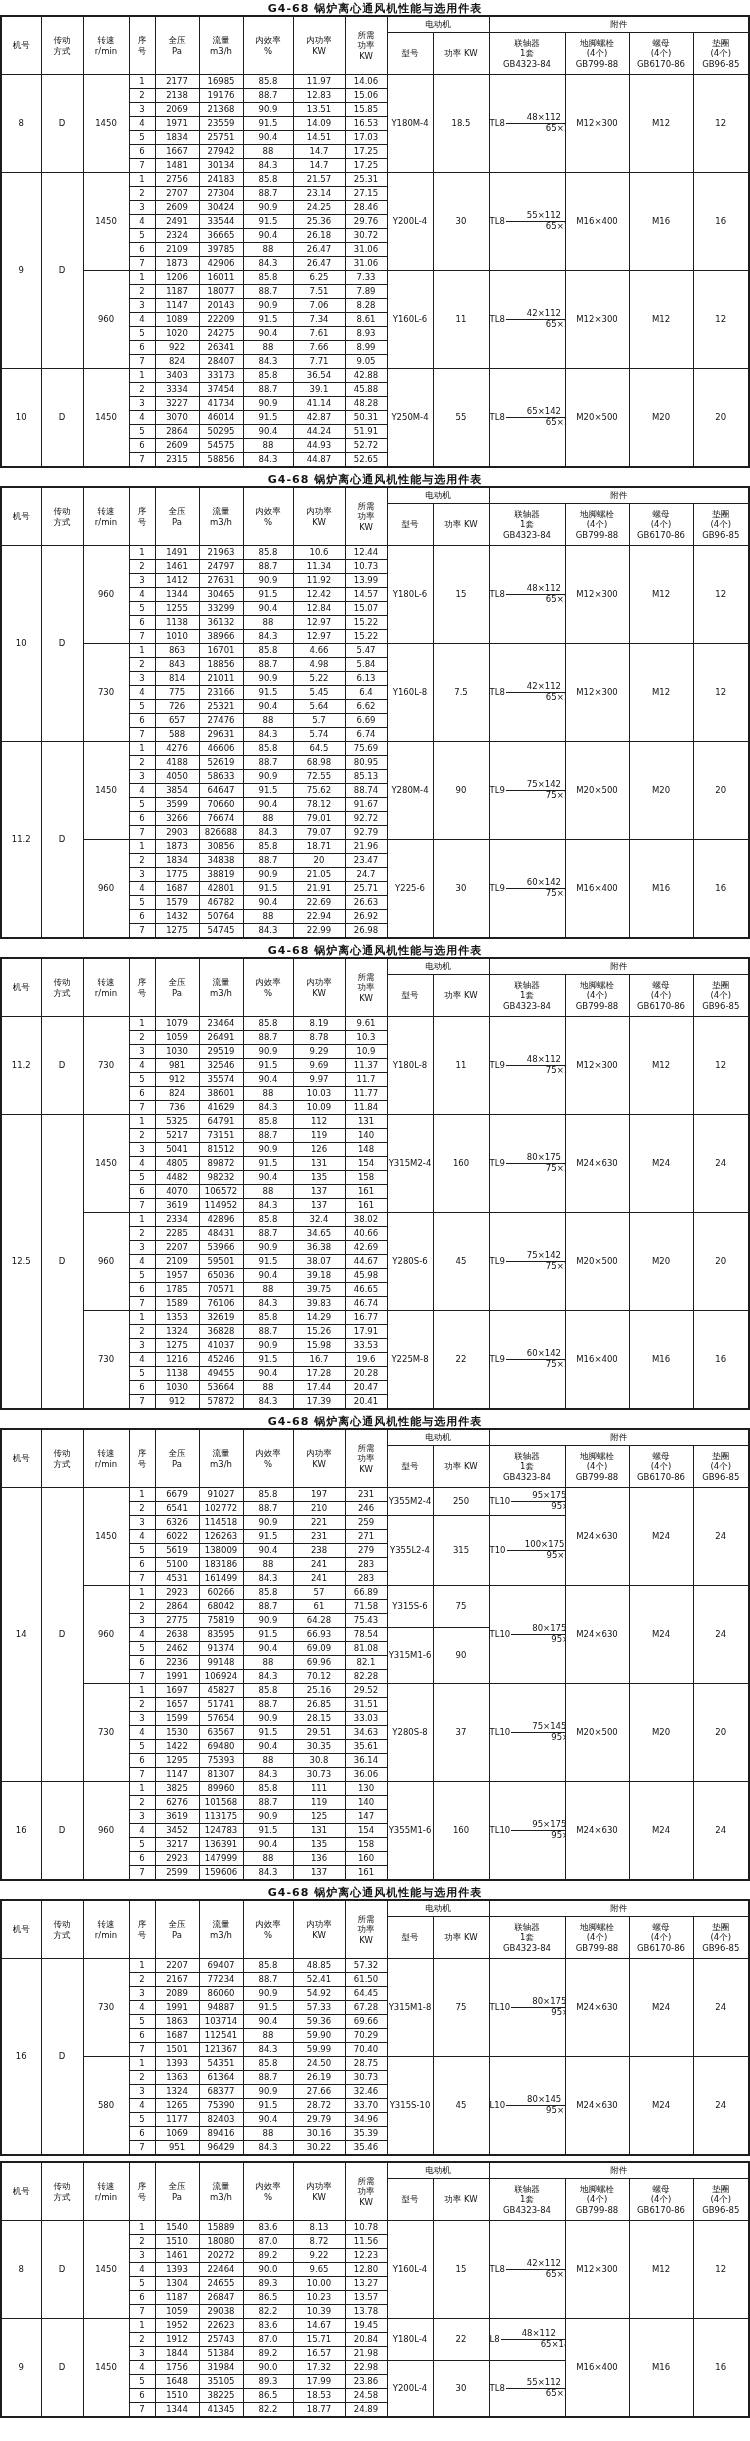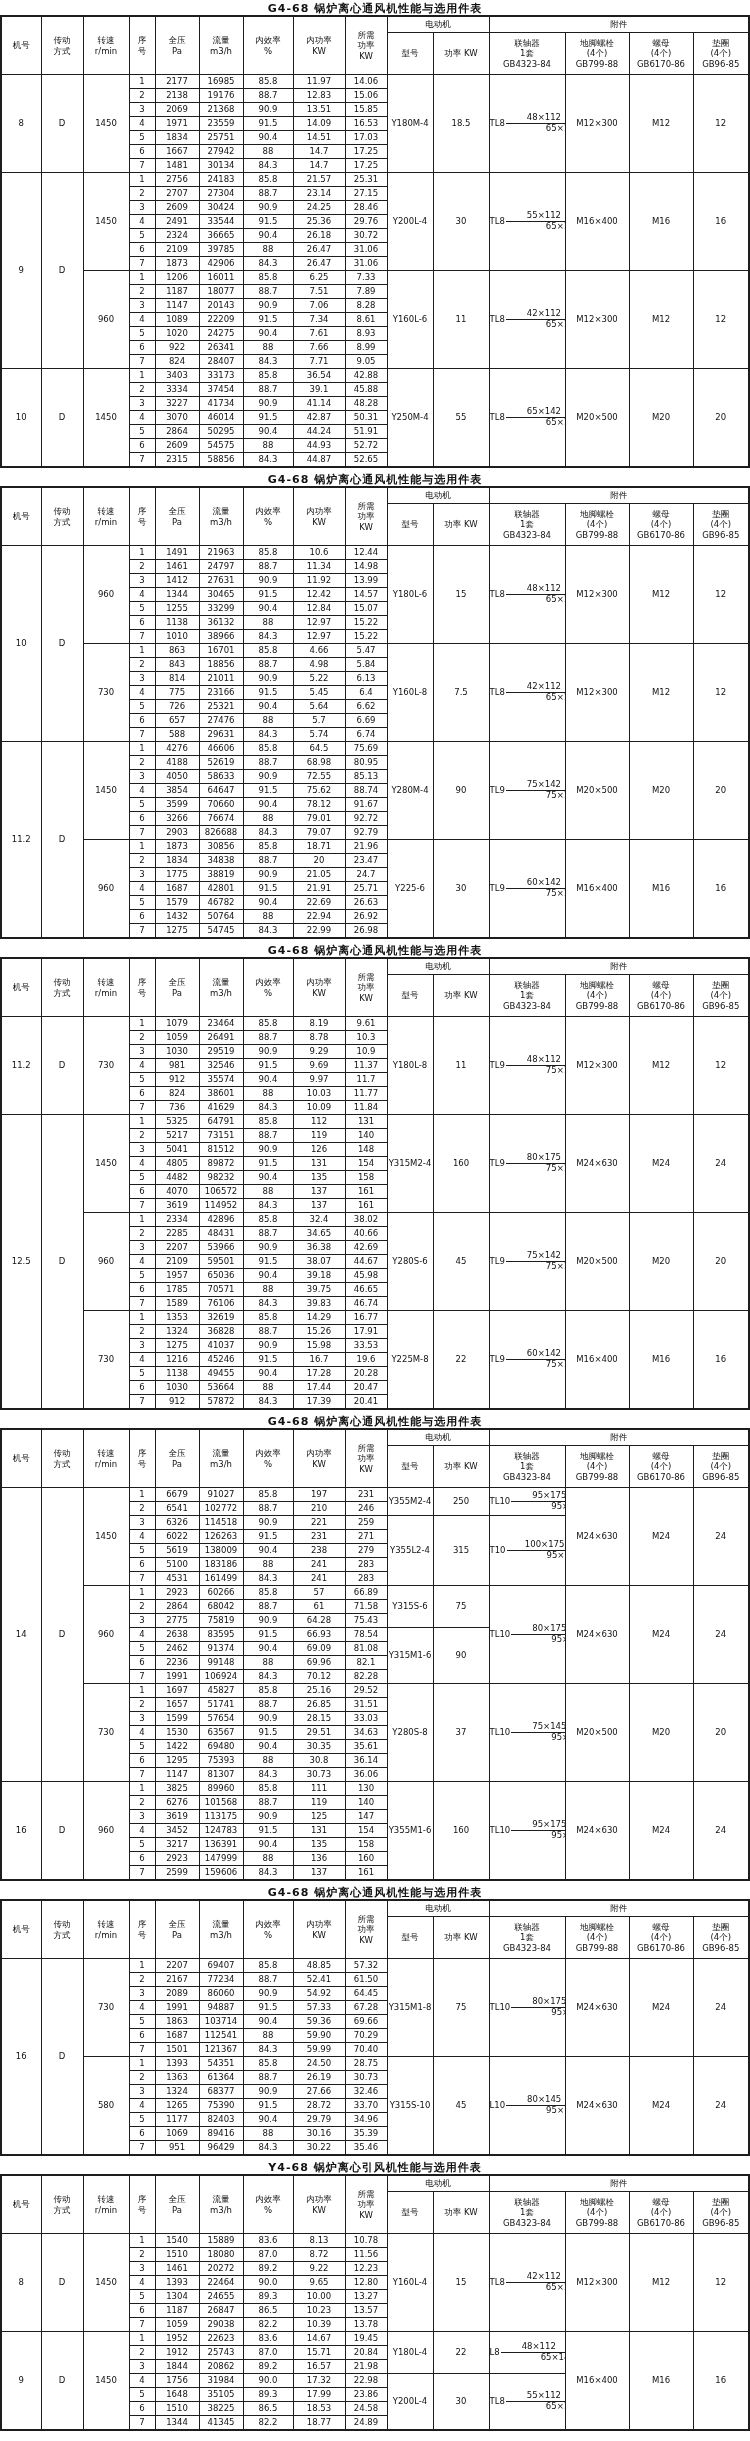--- a/index.html
+++ b/index.html
@@ -423,21 +423,21 @@
             <td rowspan="7">M12×300</td>
             <td rowspan="7">M12</td>
             <td rowspan="7">12</td>
           </tr>
           <tr>
             <td>2</td>
             <td>1461</td>
             <td>24797</td>
             <td>88.7</td>
             <td>11.34</td>
-            <td>14.98</td>
+            <td>10.73</td>
           </tr>
           <tr>
             <td>3</td>
             <td>1412</td>
             <td>27631</td>
             <td>90.9</td>
             <td>11.92</td>
             <td>13.99</td>
           </tr>
           <tr>
@@ -1497,21 +1497,20 @@
             <td>951</td>
             <td>96429</td>
             <td>84.3</td>
             <td>30.22</td>
             <td>35.46</td>
           </tr>
         </tbody>
       </table>
     </div>
     <div class="tbl-section">
-      <div class="tbl-title">Y4-68 锅炉离心引风机性能与选用件表</div>
       <table class="spec">
         <colgroup>
           <col style="width: 40px;">
           <col style="width: 42px;">
           <col style="width: 46px;">
           <col style="width: 26px;">
           <col style="width: 44px;">
           <col style="width: 44px;">
           <col style="width: 50px;">
           <col style="width: 52px;">
@@ -1650,21 +1649,21 @@
             <td>2</td>
             <td>1912</td>
             <td>25743</td>
             <td>87.0</td>
             <td>15.71</td>
             <td>20.84</td>
           </tr>
           <tr>
             <td>3</td>
             <td>1844</td>
-            <td>20862</td>
+            <td>51384</td>
             <td>89.2</td>
             <td>16.57</td>
             <td>21.98</td>
           </tr>
           <tr>
             <td>4</td>
             <td>1756</td>
             <td>31984</td>
             <td>90.0</td>
             <td>17.32</td>

